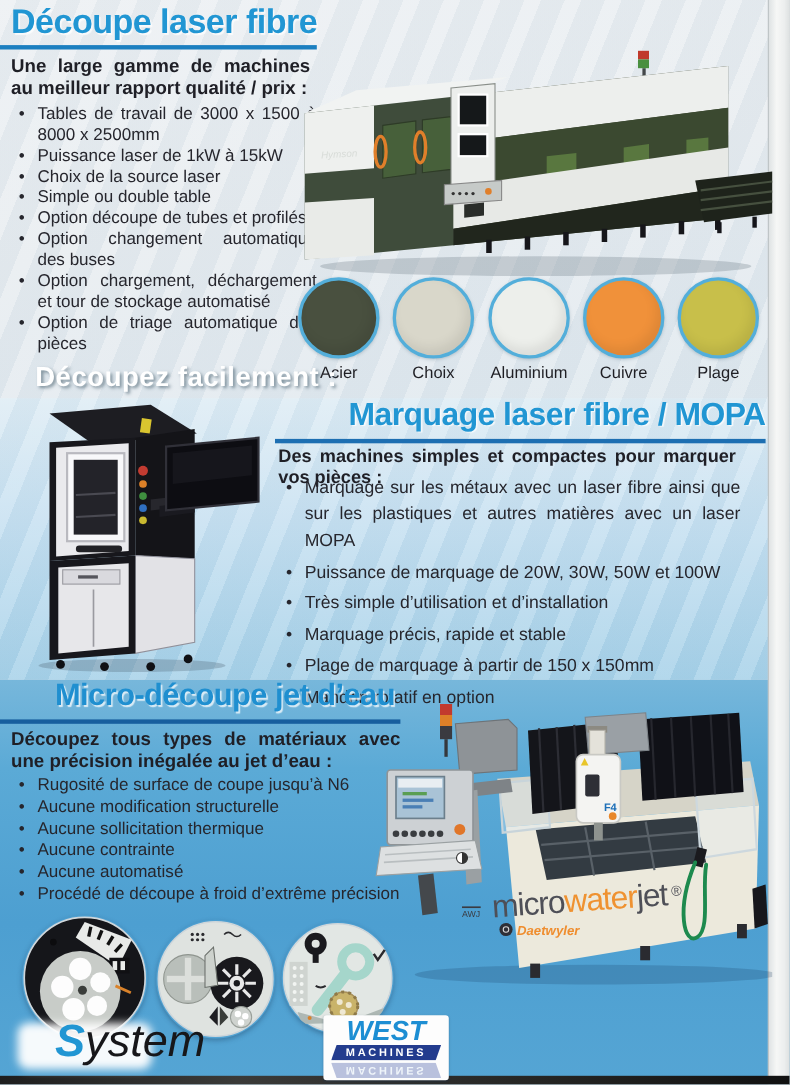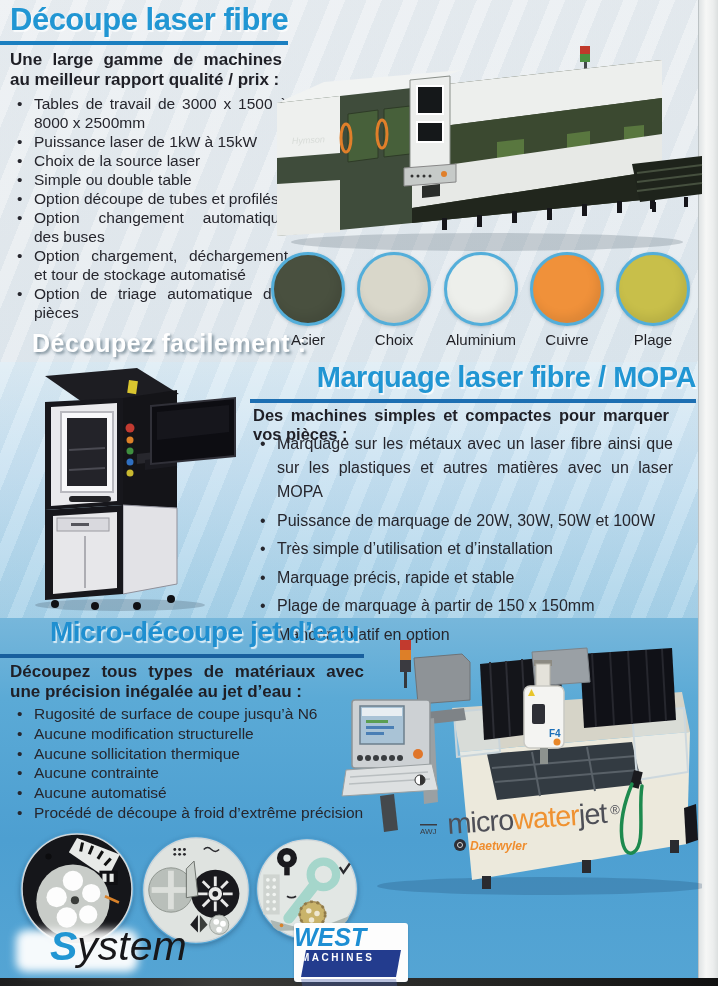--- a/index.html
+++ b/index.html
@@ -58,24 +58,24 @@
   #sample1 { left:20px;  top:832px; }
   #sample2 { left:142px; top:836px; }
   #sample3 { left:256px; top:838px; }
 
   #erase-patch { left:16px; top:930px; width:122px; height:42px; background:#fff; opacity:.95;
                  filter:blur(4px); border-radius:10px; }
   #system-logo { left:50px; top:923px; font-size:41px; font-style:italic; color:#17171a; letter-spacing:0; }
   #system-logo .s-init { color:#2196d3; font-weight:700; }
 
   #west-logo { left:294px; top:923px; width:114px; height:59px; background:#fdfdfd; border-radius:3px;
-               text-align:left; box-shadow:0 1px 2px rgba(20,50,80,.3); }
+               text-align:center; box-shadow:0 1px 2px rgba(20,50,80,.3); }
   #west-name { font-size:25px; font-weight:700; font-style:italic; color:#1d8ed3; line-height:26px; margin-top:1px; }
   .west-band { width:100px; margin:0 auto; background:#233c8e; color:#fff; font-size:10px; font-weight:700;
-               letter-spacing:2.5px; padding:2px 0 14px; clip-path:polygon(5% 0,100% 0,95% 100%,0 100%); }
+               letter-spacing:2.5px; padding:2px 0 1px; clip-path:polygon(5% 0,100% 0,95% 100%,0 100%); }
   .west-reflect { margin-top:2px; transform:scaleY(-1); opacity:.38; background:#4a5fa8; color:#d8e6f4; filter:blur(.4px); }
 </style>
 </head>
 <body>
 
 <div class="page">
 
   <div class="bg" id="bg1"></div>
   <div class="bg" id="bg2"></div>
   <div class="bg" id="bg3"></div>

